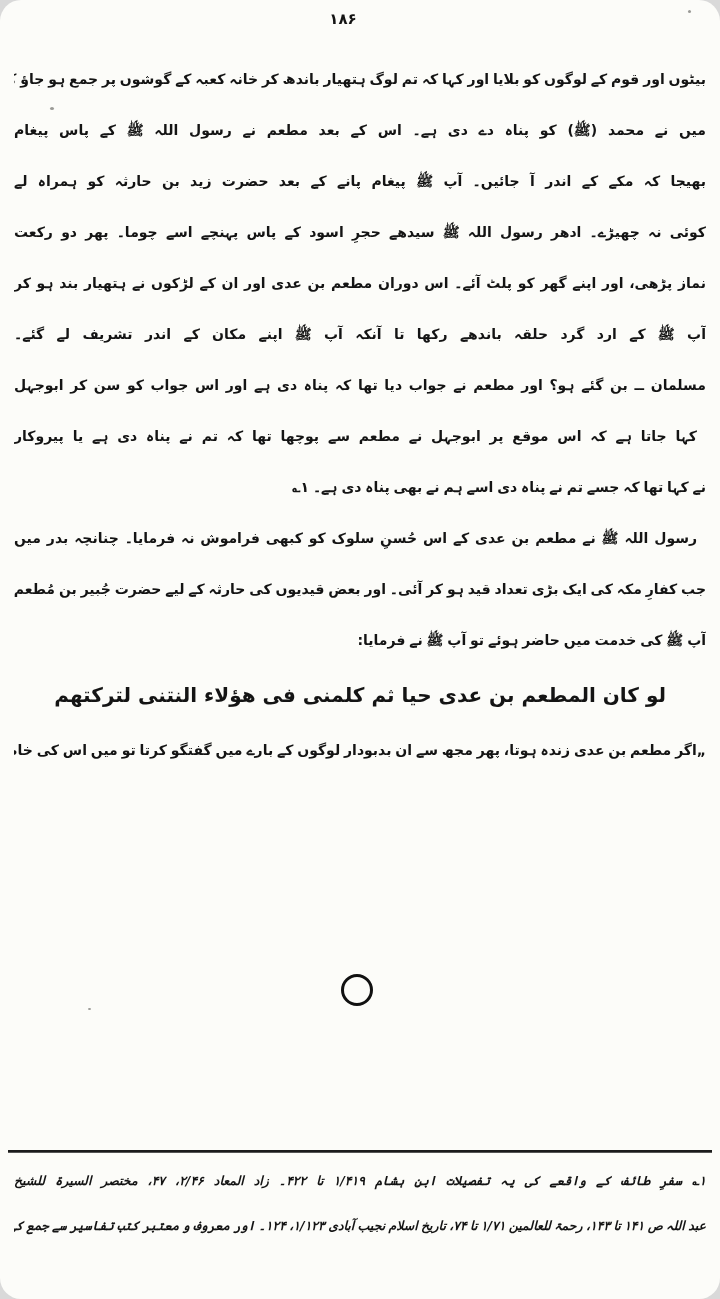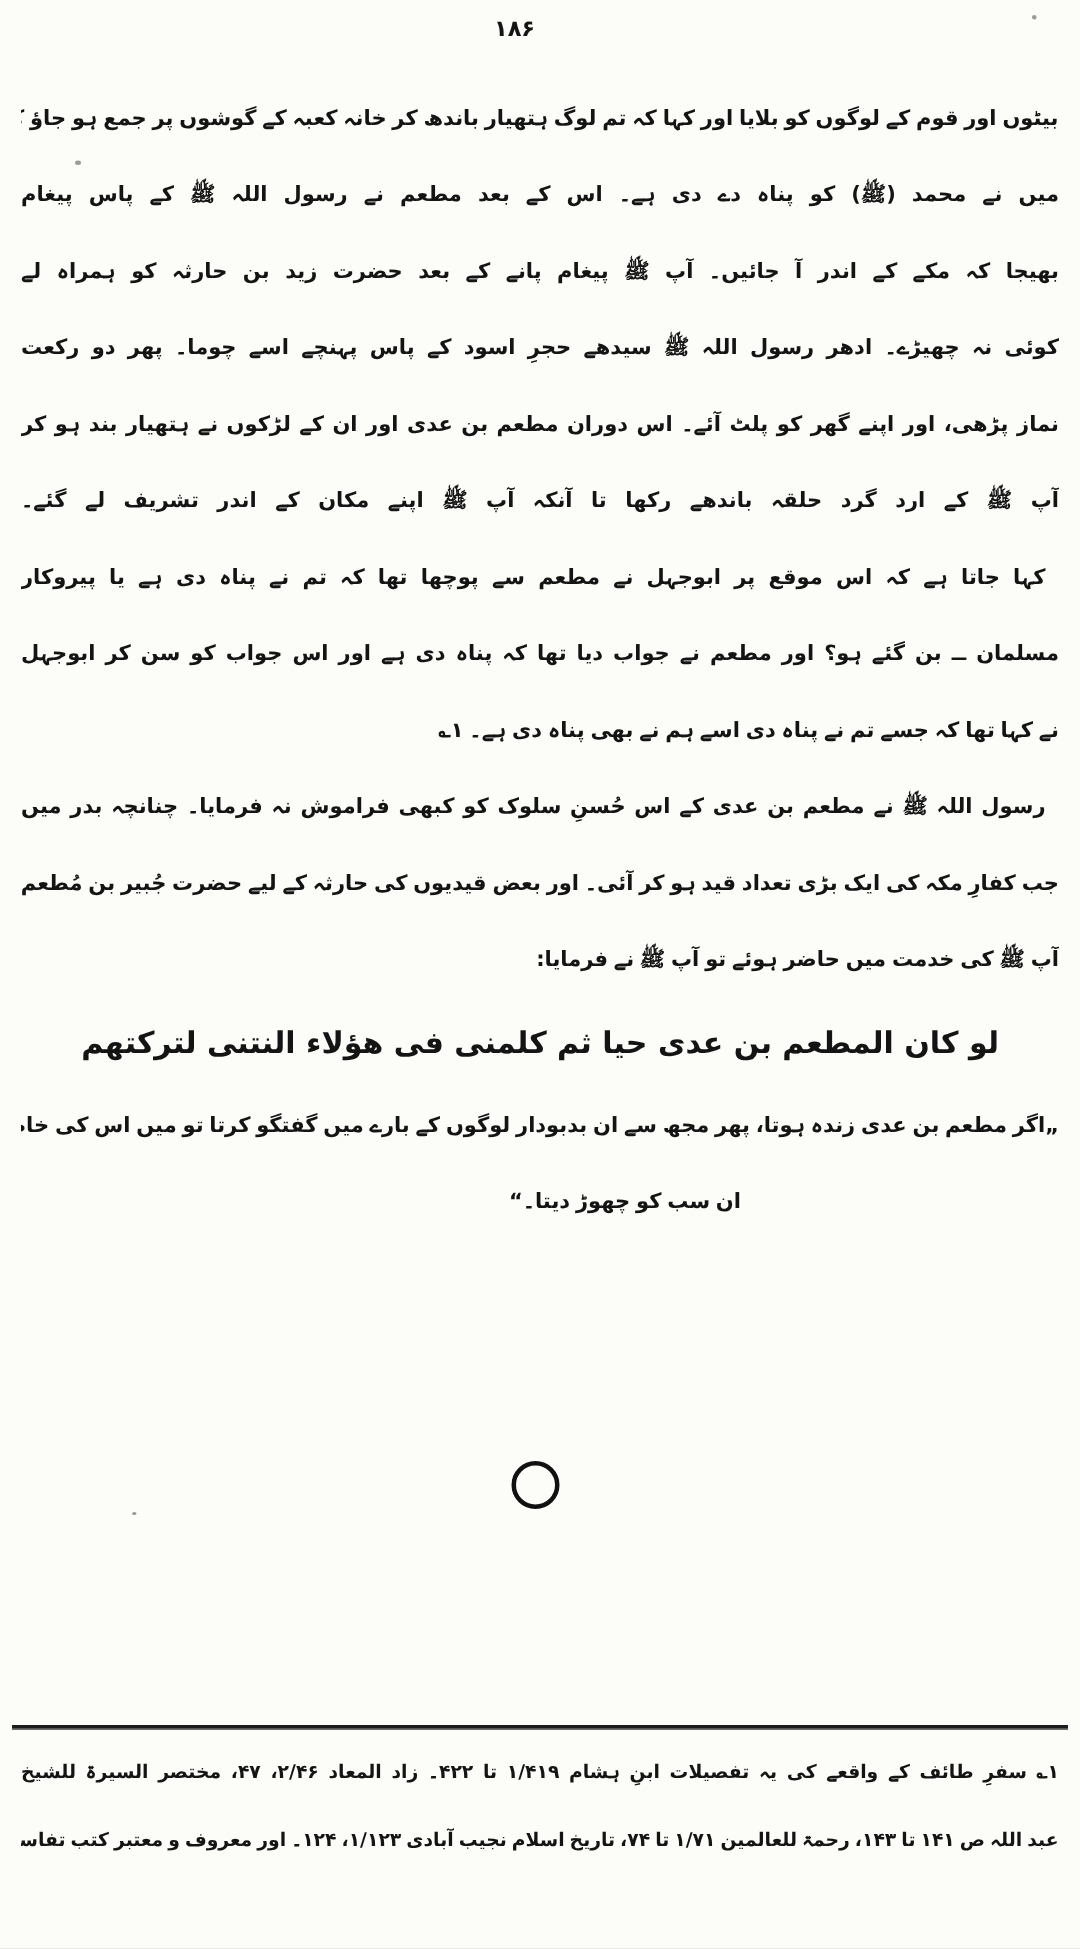--- a/index.html
+++ b/index.html
@@ -5,20 +5,21 @@
   html, body { margin: 0; padding: 0; background: #d9d9d9; }
   .page {
     position: relative;
     width: 720px;
     height: 1299px;
     margin: 0 auto;
     background: #fcfcf9;
     font-family: "DejaVu Sans", sans-serif;
     color: #141414;
     overflow: hidden;
+    border-radius: 21px;
   }
   
   .pagenum {
     position: absolute;
     top: 10px; left: 0; right: 34px;
     text-align: center;
     font-size: 15px;
     font-weight: bold;
     letter-spacing: 2px;
   }
@@ -79,20 +80,21 @@
     font-size: 12.5px;
     word-spacing: -1px;
   }
   .fline {
     height: 45px;
     line-height: 45px;
     white-space: nowrap;
     overflow: hidden;
     text-align: justify;
     text-align-last: justify;
+    font-style: italic;
   }
   .fline.short {
     padding-right: 36px;
     text-align-last: right;
   }
   
   .speck { position: absolute; background: #9a9a96; border-radius: 50%; }
   .speck.s1 { top: 107px; left: 50px; width: 4px; height: 3px; }
   .speck.s2 { top: 10px;  left: 688px; width: 3px; height: 3px; }
   .speck.s3 { top: 1008px; left: 88px; width: 3px; height: 2px; }
@@ -108,29 +110,28 @@
   <div class="speck s2"></div>
   <div class="speck s3"></div>
 
   <div class="body-text">
     <div class="line">بیٹوں اور قوم کے لوگوں کو بلایا   اور کہا کہ تم لوگ ہتھیار باندھ کر خانہ کعبہ کے گوشوں پر جمع ہو جاؤ کیونکہ</div>
     <div class="line">میں نے محمد (ﷺ) کو پناہ دے دی ہے۔ اس کے بعد مطعم نے رسول اللہ ﷺ کے پاس پیغام</div>
     <div class="line">بھیجا کہ مکے کے اندر آ جائیں۔ آپ ﷺ پیغام پانے کے بعد حضرت زید بن حارثہ کو ہمراہ لے</div>
     <div class="line">کوئی نہ چھیڑے۔ ادھر رسول اللہ ﷺ سیدھے حجرِ اسود کے پاس پہنچے اسے چوما۔ پھر دو رکعت</div>
     <div class="line">نماز پڑھی، اور اپنے گھر کو پلٹ آئے۔ اس دوران مطعم بن عدی اور ان کے لڑکوں نے ہتھیار بند ہو کر</div>
     <div class="line">آپ ﷺ کے ارد گرد حلقہ باندھے رکھا تا آنکہ آپ ﷺ اپنے مکان کے اندر تشریف لے گئے۔</div>
+    <div class="line">مسلمان ــ بن گئے ہو؟ اور مطعم نے جواب دیا تھا کہ پناہ دی ہے اور اس جواب کو سن کر ابوجہل</div>
     <div class="line indent">کہا جاتا ہے کہ اس موقع پر ابوجہل نے مطعم سے پوچھا تھا کہ تم نے پناہ دی ہے یا پیروکار</div>
-    <div class="line">مسلمان ــ بن گئے ہو؟ اور مطعم نے جواب دیا تھا کہ پناہ دی ہے اور اس جواب کو سن کر ابوجہل</div>
     <div class="line end-right">نے کہا تھا کہ جسے تم نے پناہ دی اسے ہم نے بھی پناہ دی ہے۔ ۱؎</div>
     <div class="line indent">رسول اللہ ﷺ نے مطعم بن عدی کے اس حُسنِ سلوک کو کبھی فراموش نہ فرمایا۔ چنانچہ بدر میں</div>
     <div class="line">جب کفارِ مکہ کی ایک بڑی تعداد قید ہو کر آئی۔ اور بعض قیدیوں کی حارثہ کے لیے حضرت جُبیر بن مُطعم</div>
     <div class="line end-right">آپ ﷺ کی خدمت میں حاضر ہوئے تو آپ ﷺ نے فرمایا:</div>
     <div class="line arabic end-right">لو کان المطعم بن عدی حیا ثم کلمنی فی ھؤلاء النتنی لترکتھم لہ ۲؎</div>
     <div class="line">„اگر مطعم بن عدی زندہ ہوتا، پھر مجھ سے ان بدبودار لوگوں کے بارے میں گفتگو کرتا تو میں اس کی خاطر</div>
-    <div class="line centered-short">ان سب کو چھوڑ دیتا۔“</div>
   </div>
 
   <div class="ornament-circle"></div>
 
   <div class="footnote-rule"></div>
 
   <div class="footnotes">
     <div class="fline">۱؎  سفرِ طائف کے واقعے کی یہ تفصیلات ابنِ ہشام ۱/۴۱۹ تا ۴۲۲۔ زاد المعاد ۲/۴۶، ۴۷، مختصر السیرۃ للشیخ</div>
     <div class="fline">عبد اللہ ص ۱۴۱ تا ۱۴۳، رحمۃ للعالمین ۱/۷۱ تا ۷۴، تاریخ اسلام نجیب آبادی ۱/۱۲۳، ۱۲۴۔ اور معروف و معتبر کتب تفاسیر سے جمع کی گئی ہیں۔</div>
   </div>

